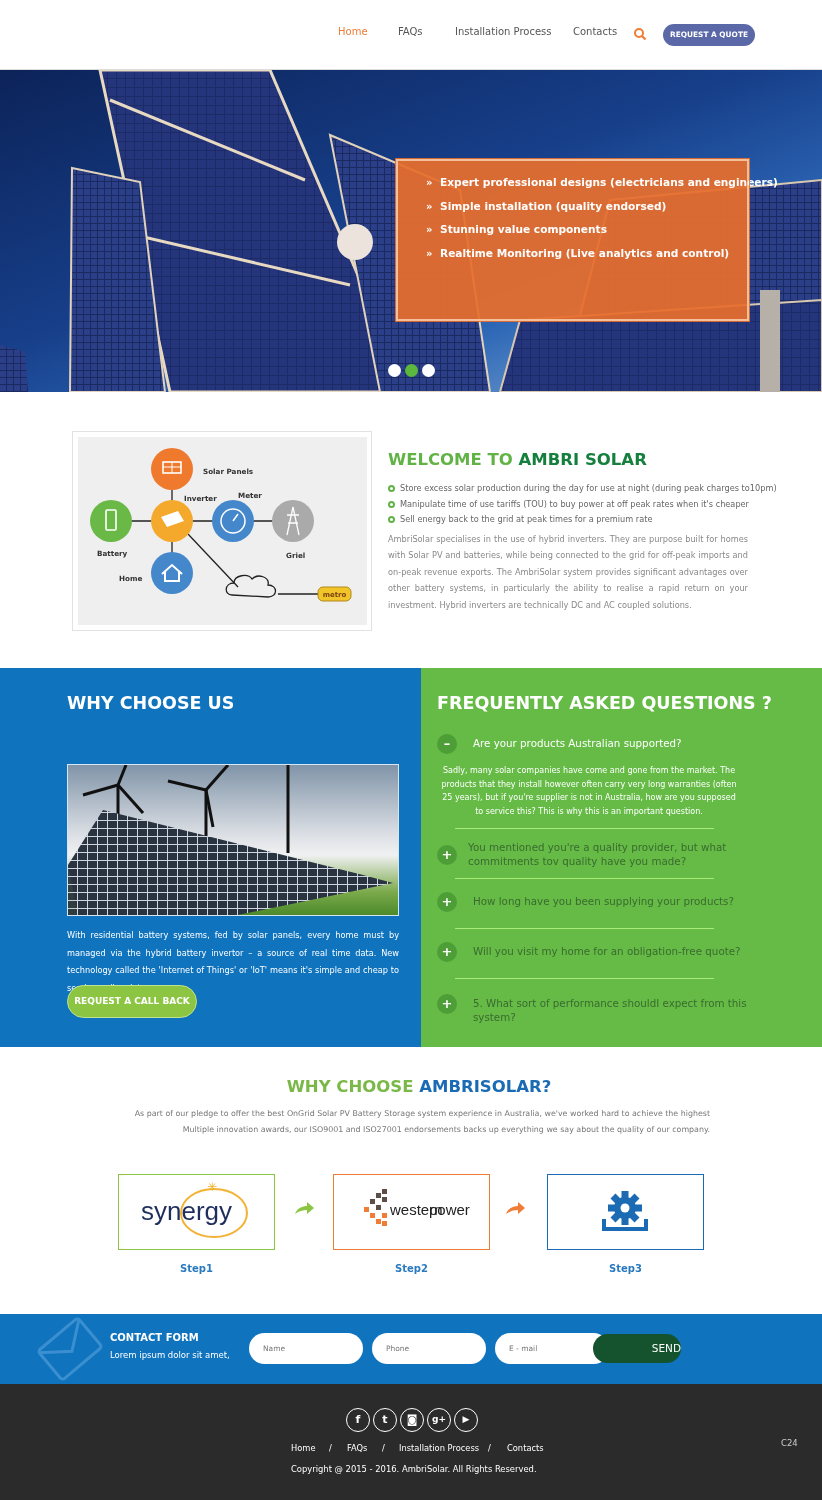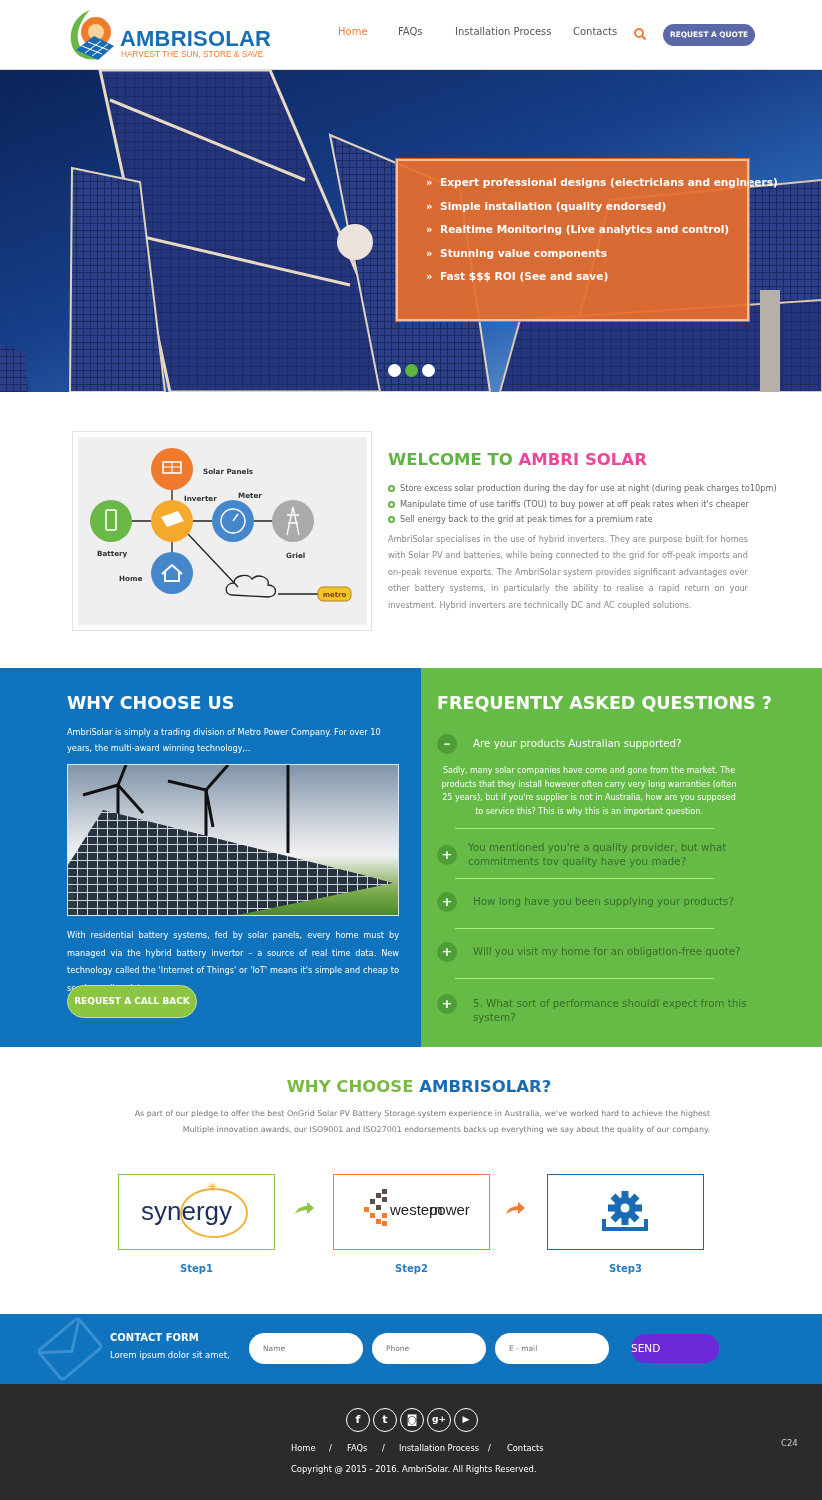--- a/index.html
+++ b/index.html
@@ -19,21 +19,21 @@
 .hero-box{position:absolute;left:396px;top:89px;width:353px;height:162px;background:rgba(231,110,44,0.93);border:2px solid #f4c09c;outline:1px solid rgba(231,110,44,0.9);}
 .hero-box ul{list-style:none;padding:12px 11px 0 28px;}
 .hero-box li{color:#fff;font-size:10.6px;font-weight:bold;height:23.5px;line-height:18px;white-space:nowrap;}
 .hero-box li span.chev{display:inline-block;width:14px;font-size:10px;}
 .dots{position:absolute;left:388px;top:294px;}
 .dot{position:absolute;top:0;width:13px;height:13px;border-radius:50%;background:#fff;}
 .welcome{position:absolute;top:392px;left:0;width:822px;height:276px;background:#fff;}
 .diagram{position:absolute;left:72px;top:39px;width:300px;height:200px;border:1px solid #e2e2e2;background:#fff;}
 .diagram-inner{position:absolute;left:5px;top:5px;width:289px;height:188px;background:#efefef;}
 .w-title{position:absolute;left:388px;top:58px;font-size:16.5px;font-weight:bold;white-space:nowrap;}
-.w-title .g{color:#62b346;} .w-title .b{color:#ec4899;}
+.w-title .g{color:#62b346;} .w-title .b{color:#15803d;}
 .w-bullets{position:absolute;left:388px;top:89px;list-style:none;}
 .w-bullets li{font-size:8.2px;color:#666;height:15.5px;line-height:15px;white-space:nowrap;}
 .w-bullets li i{display:inline-block;width:7px;height:7px;border-radius:50%;border:2px solid #62b346;margin-right:5px;vertical-align:-1px;}
 .w-para{position:absolute;left:388px;top:139px;width:360px;font-size:8.2px;line-height:16.4px;color:#888;text-align:justify;}
 .why{position:absolute;top:668px;left:0;width:421px;height:379px;background:#0f73bd;}
 .faq{position:absolute;top:668px;left:421px;width:401px;height:379px;background:#65bb46;}
 .why h2,.faq h2{position:absolute;top:25px;color:#fff;font-size:17.5px;font-weight:bold;white-space:nowrap;}
 .why h2{left:67px;} .faq h2{left:16px;}
 .why-p1{position:absolute;left:67px;top:56px;width:334px;font-size:8.2px;line-height:16px;color:#fff;}
 .why-img{position:absolute;left:67px;top:96px;width:332px;height:152px;border:1px solid #d8e6f3;background:linear-gradient(180deg,#8094a8 0%,#d9dde3 45%,#f0f1f2 60%,#7aa94a 85%,#4c8a2a 100%);overflow:hidden;}
@@ -51,42 +51,31 @@
 .wca h2 .g{color:#7ab847;margin-left:16px;} .wca h2 .b{color:#1b6bb4;}
 .wca-p{position:absolute;top:59px;left:120px;width:590px;text-align:right;font-size:7.9px;line-height:15.5px;color:#777;}
 .step-box{position:absolute;top:127px;width:157px;height:76px;background:#fff;}
 .step-label{position:absolute;top:216px;width:157px;text-align:center;font-size:10px;font-weight:bold;color:#2a7abf;}
 .arrow{position:absolute;top:153px;width:22px;height:18px;}
 .contact{position:absolute;top:1314px;left:0;width:822px;height:70px;background:#0f73bd;}
 .env{position:absolute;left:30px;top:2px;width:80px;height:66px;}
 .cf-title{position:absolute;left:110px;top:18px;color:#fff;font-size:10px;font-weight:bold;}
 .cf-sub{position:absolute;left:110px;top:36px;color:#fff;font-size:8.5px;}
 .cf-input{position:absolute;top:19px;width:114px;height:31px;border-radius:16px;background:#fff;border:none;padding-left:14px;font-size:7.5px;color:#888;font-family:"DejaVu Sans",sans-serif;}
-.send-btn{position:absolute;left:631px;top:20px;width:88px;height:29px;border-radius:15px;background:#6d28d9;color:#fff;font-size:10.5px;text-align:left;line-height:29px;}
+.send-btn{position:absolute;left:593px;top:20px;width:88px;height:29px;border-radius:15px;background:#14532d;color:#fff;font-size:10.5px;text-align:right;line-height:29px;}
 .footer{position:absolute;top:1384px;left:0;width:822px;height:116px;background:#2b2b2b;}
 .social{position:absolute;top:24px;width:24px;height:24px;border-radius:50%;border:1.5px solid #fff;color:#fff;text-align:center;font-size:11px;line-height:21px;font-weight:bold;}
 .fnav{position:absolute;top:59px;font-size:8.3px;color:#fff;white-space:nowrap;}
 .copy{position:absolute;left:291px;top:80px;font-size:8.4px;color:#fff;white-space:nowrap;}
 .code{position:absolute;left:781px;top:54px;font-size:8.5px;color:#ccc;}
 </style>
 </head>
 <body>
 
 <div class="header">
-  <div class="logo">
-    <svg class="logo-mark" viewBox="0 0 52 56" width="52" height="56">
-      <path d="M24 4 C8 10 2 26 6 40 C10 52 24 56 34 52 C18 50 10 40 12 26 C14 16 20 8 24 4Z" fill="#6cb647"></path>
-      <circle cx="30" cy="26" r="15" fill="#f07b2a"></circle>
-      <circle cx="30" cy="26" r="8" fill="#fbd39a"></circle>
-      <path d="M10 44 L28 30 L48 40 L32 54 Z" fill="#1b6bb4"></path>
-      <path d="M16 40 L36 48 M22 36 L42 44 M19 47 L35 35 M26 50 L42 38" stroke="#fff" stroke-width="1"></path>
-    </svg>
-    <div class="logo-name">AMBRISOLAR</div>
-    <div class="logo-tag">HARVEST THE SUN, STORE &amp; SAVE</div>
-  </div>
   <nav class="nav">
     <a class="active" style="left:338px">Home</a>
     <a style="left:398px">FAQs</a>
     <a style="left:455px">Installation Process</a>
     <a style="left:573px">Contacts</a>
   </nav>
   <svg class="search-icon" viewBox="0 0 14 14">
     <circle cx="6" cy="6" r="4" fill="none" stroke="#ef7d35" stroke-width="2"></circle>
     <line x1="9" y1="9" x2="12.5" y2="12.5" stroke="#ef7d35" stroke-width="2.2"></line>
   </svg>
@@ -113,23 +102,22 @@
     <polygon points="330,65 460,120 490,322 380,322" fill="url(#cells2)" stroke="#e0d2bc" stroke-width="2"></polygon>
     <circle cx="355" cy="172" r="18" fill="#ece4dc"></circle>
     <polygon points="610,130 822,110 822,322 560,322" fill="url(#cells2)" stroke="#d8c8b0" stroke-width="2"></polygon>
     <polygon points="520,250 822,230 822,322 500,322" fill="url(#cells)" stroke="#d8c8b0" stroke-width="2"></polygon>
     <rect x="760" y="220" width="20" height="102" fill="#b7b0a8"></rect>
   </svg>
   <div class="hero-box">
     <ul>
       <li><span class="chev">»</span><span>Expert professional designs (electricians and engineers)</span></li>
       <li><span class="chev">»</span><span>Simple installation (quality endorsed)</span></li>
+      <li><span class="chev">»</span><span>Stunning value components</span></li>
       <li><span class="chev">»</span><span>Realtime Monitoring (Live analytics and control)</span></li>
-      <li><span class="chev">»</span><span>Stunning value components</span></li>
-      <li><span class="chev">»</span><span>Fast $$$ ROI (See and save)</span></li>
     </ul>
   </div>
   <div class="dots">
     <div class="dot" style="left:0"></div>
     <div class="dot" style="left:17px;background:#5bb83c"></div>
     <div class="dot" style="left:34px"></div>
   </div>
 </div>
 
 <div class="welcome">
@@ -177,21 +165,20 @@
   <ul class="w-bullets">
     <li><i></i><span>Store excess solar production during the day for use at night (during peak charges to10pm)</span></li>
     <li><i></i><span>Manipulate time of use tariffs (TOU) to buy power at off peak rates when it's cheaper</span></li>
     <li><i></i><span>Sell energy back to the grid at peak times for a premium rate</span></li>
   </ul>
   <p class="w-para">AmbriSolar specialises in the use of hybrid inverters. They are purpose built for homes with Solar PV and batteries, while being connected to the grid for off-peak imports and on-peak revenue exports. The AmbriSolar system provides significant advantages over other battery systems, in particularly the ability to realise a rapid return on your investment. Hybrid inverters are technically  DC and AC coupled solutions.</p>
 </div>
 
 <div class="why">
   <h2>WHY CHOOSE US</h2>
-  <p class="why-p1">AmbriSolar is simply a trading division of Metro Power Company. For over 10 years, the multi-award winning technology,..</p>
   <div class="why-img">
     <svg width="332" height="152">
       <defs>
           <pattern id="pv" width="10" height="8" patternUnits="userSpaceOnUse">
             <rect width="10" height="8" fill="#cfd6df"></rect>
             <rect width="9" height="7" fill="#2a3340"></rect>
           </pattern>
         </defs>
       <g stroke="#111" stroke-width="3">
         <line x1="50" y1="20" x2="50" y2="100"></line>

